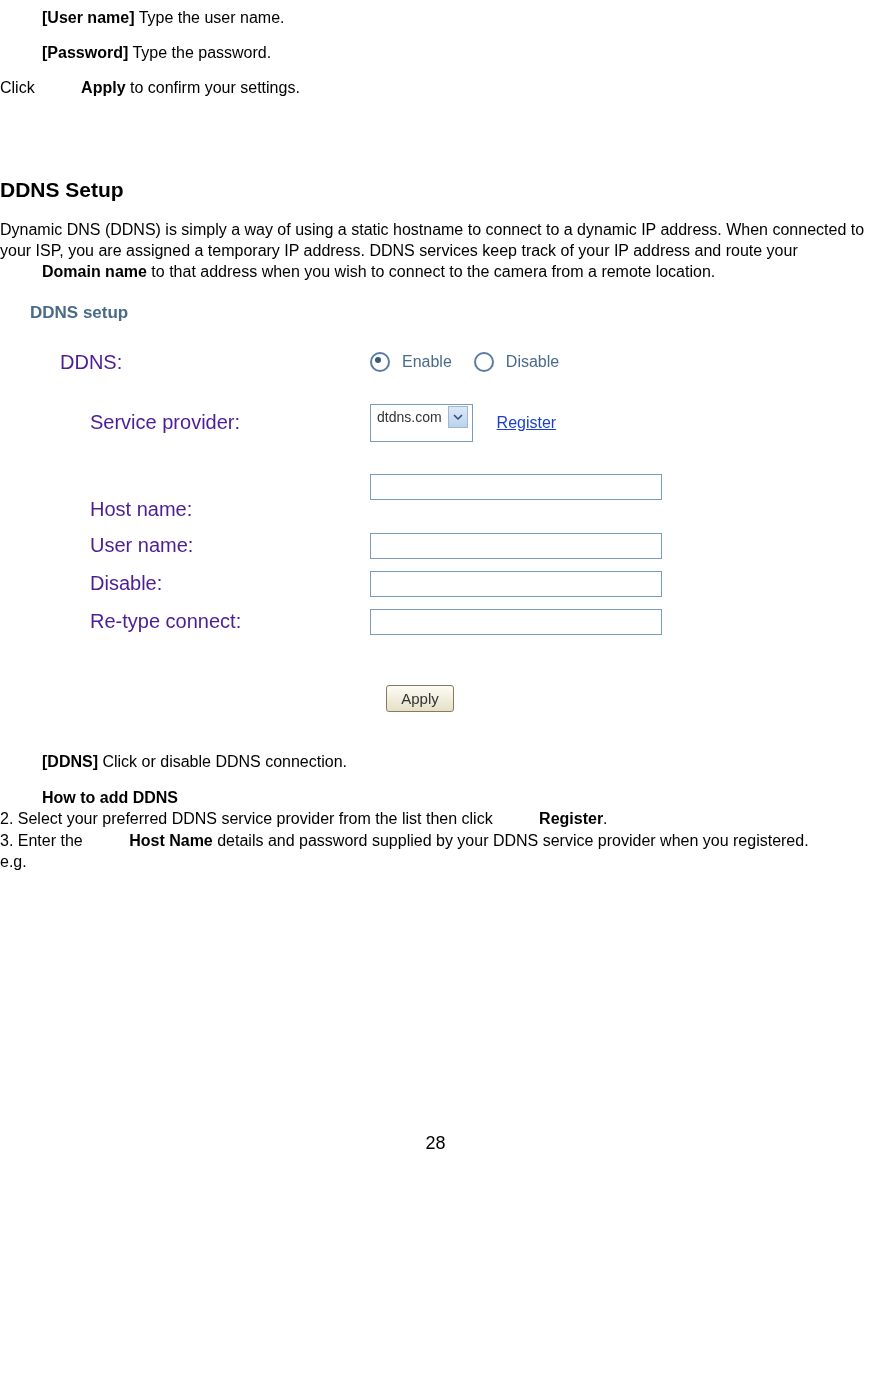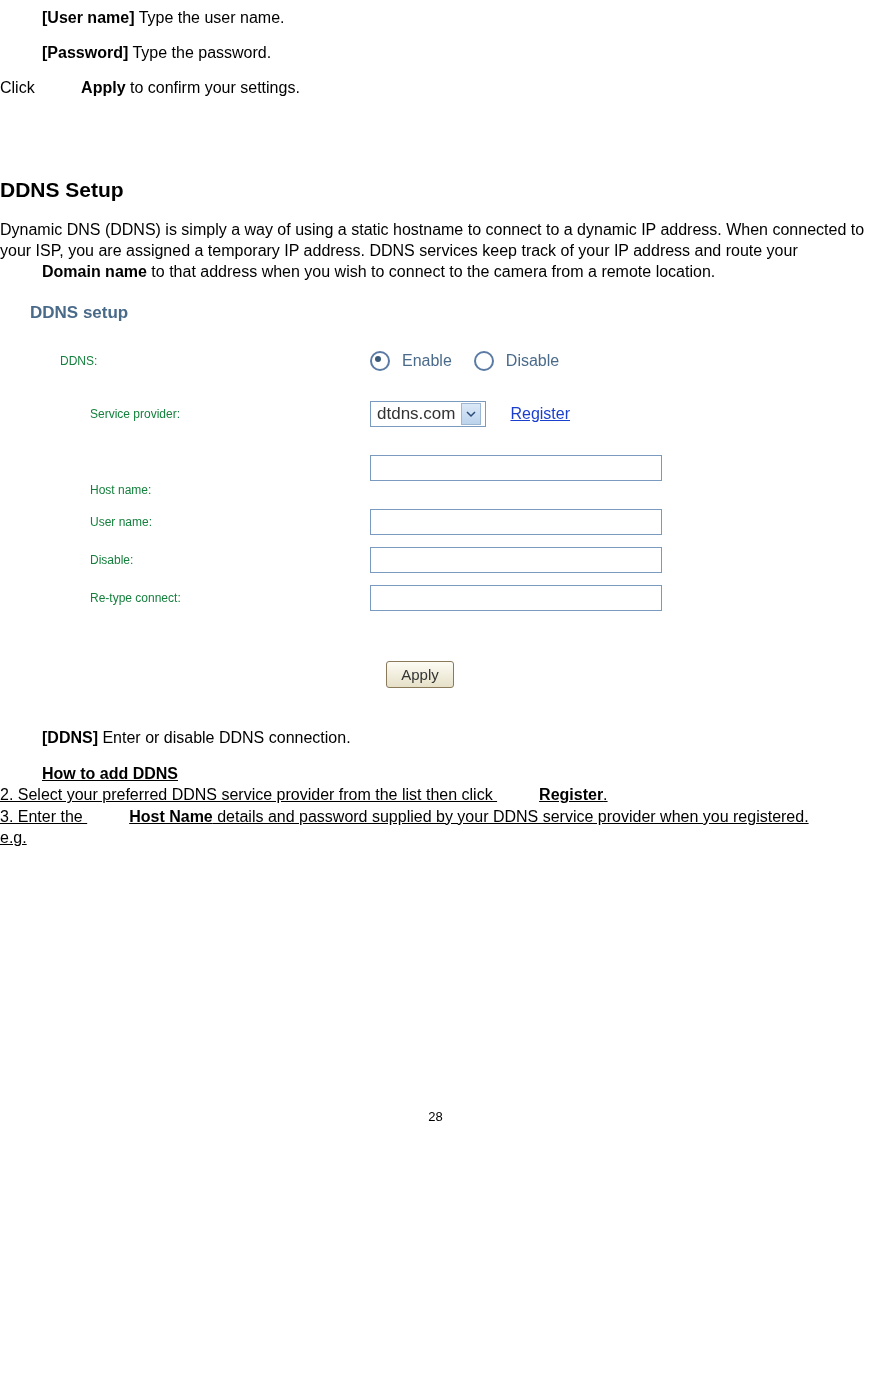--- a/index.html
+++ b/index.html
@@ -35,22 +35,22 @@
     font-weight: bold;
     margin-bottom: 28px;
   }
   .form-row {
     display: flex;
     align-items: center;
     margin-bottom: 12px;
   }
   .form-row .lbl {
     width: 310px;
-    color: #15803d;
-    font-size: 12px;
+    color: #4c1d95;
+    font-size: 20px;
     padding-left: 30px;
   }
   .form-row .lbl.top {
     width: 310px;
   }
   .radio-group {
     display: flex;
     align-items: center;
     gap: 8px;
     font-size: 16px;
@@ -72,22 +72,22 @@
     width: 6px; height: 6px;
     border-radius: 50%;
     background: #3a5a7a;
   }
   .select-box {
     display: inline-flex;
     align-items: center;
     border: 1px solid #7a9ac0;
     background: #fff;
     height: 24px;
-    padding: 0 4px 0 6px;
-    font-size: 17px;
+    padding: 0 4px 12px 6px;
+    font-size: 14px;
     color: #333;
   }
   .select-arrow {
     width: 18px;
     height: 20px;
     background: linear-gradient(#dbe8f7,#bcd3ec);
     border: 1px solid #9cb6d4;
     margin-left: 6px;
     display: flex;
     align-items: center;
@@ -114,24 +114,24 @@
   .apply-btn {
     display: inline-block;
     border: 1px solid #8a7a5a;
     background: linear-gradient(#fdfcf5,#e6e0c8);
     padding: 4px 14px;
     font-size: 15px;
     color: #333;
     border-radius: 3px;
     cursor: pointer;
   }
-  .howto p { margin: 0; line-height: 1.35; text-decoration: underline; }
+  .howto p { margin: 0; line-height: 1.35; }
   .page-number {
     text-align: center;
-    font-size: 13px;
+    font-size: 18px;
     margin-top: 260px;
     padding-bottom: 20px;
   }
 </style>
 </head>
 <body>
 
 <div class="page">
 
   <p>
@@ -193,21 +193,21 @@
       <div class="lbl" style="padding-left:60px;width:280px;">Re-type connect:</div>
       <div class="text-input"></div>
     </div>
 
     <div class="apply-row">
       <span class="apply-btn">Apply</span>
     </div>
   </div>
 
   <p>
-    <span class="bold">[DDNS]</span><span> Enter or disable DDNS connection.</span>
+    <span class="bold">[DDNS]</span><span> Click or disable DDNS connection.</span>
   </p>
 
   <div class="howto">
     <p><span class="bold">How to add DDNS</span></p>
     <p>
       <span>2. Select your preferred DDNS service provider from the list then click </span><span class="bold">Register</span><span>.</span>
     </p>
     <p>
       <span>3. Enter the </span><span class="bold">Host Name</span><span> details and password supplied by your DDNS service provider when you registered.</span>
     </p>

